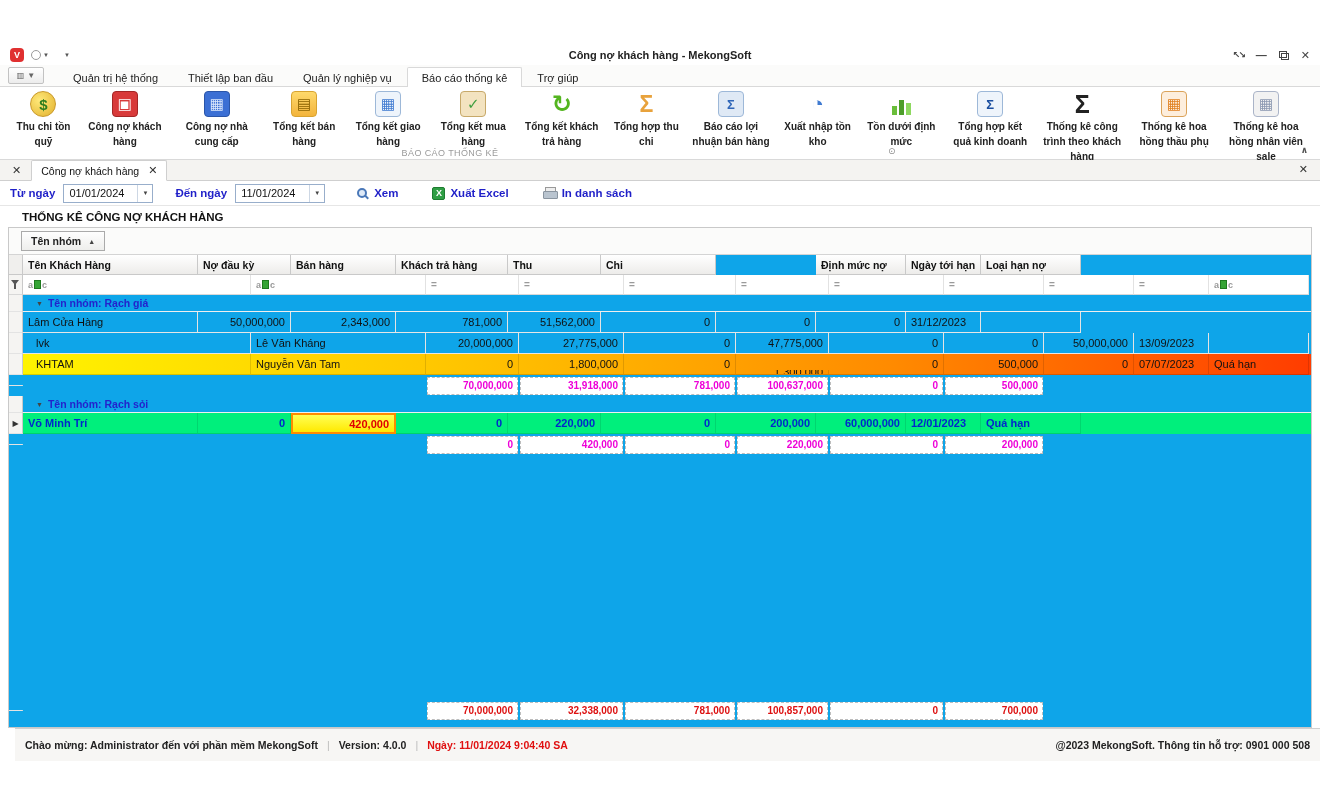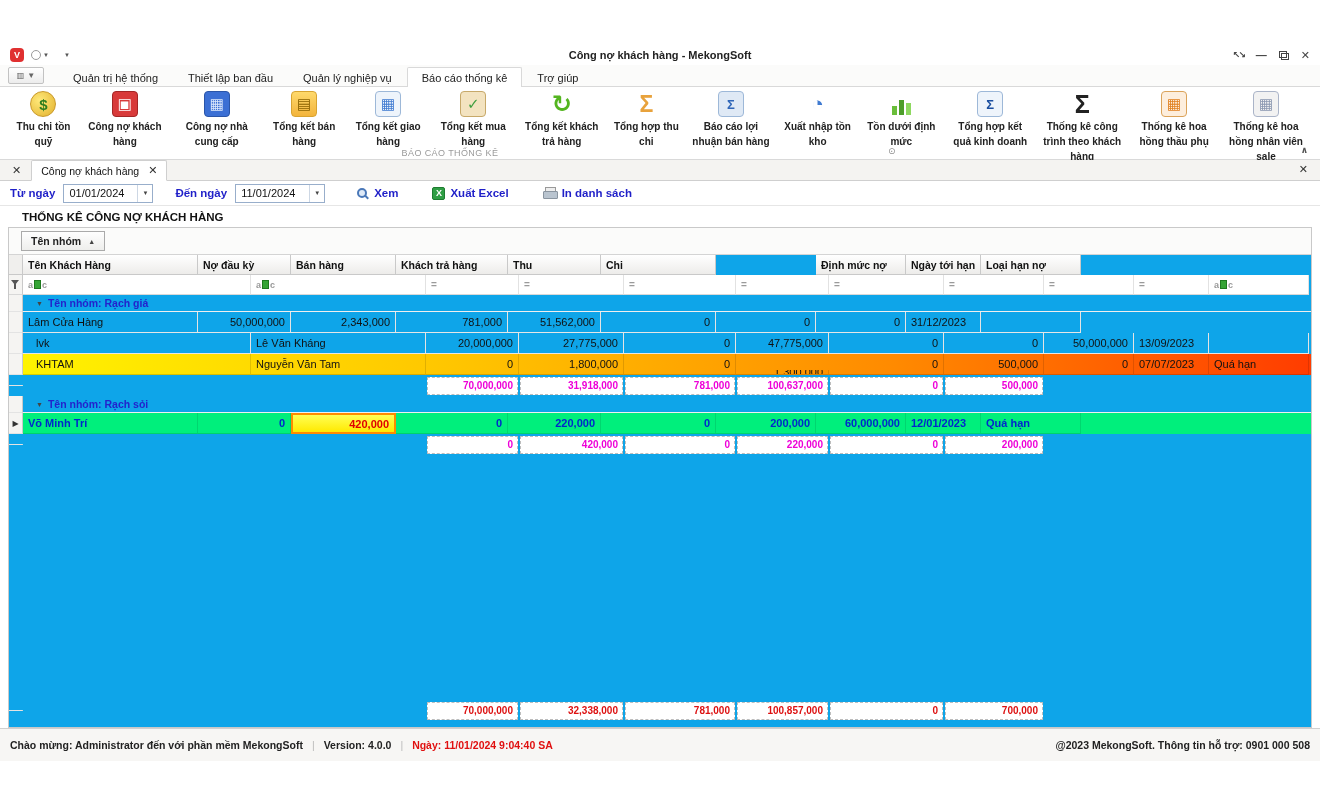--- a/index.html
+++ b/index.html
@@ -128,21 +128,21 @@
   .total-row { height:21px; align-items:center; }
   .tcell { padding:1px 1px; display:flex; }
   .tbox { width:100%; height:18px; border:1px dashed #bdbdbd; background:#fff; display:flex; align-items:center; justify-content:flex-end;
           padding:0 4px; font-size:10px; font-weight:bold; color:#ee00d8; }
   .grand .tbox { color:#dd1111; }
   .spacer { flex:1; }
   .grand-total-wrap { margin-bottom:6px; }
 
   
   .status-bar { height:21px; border-top:1px solid #d0d0d0; background:#f7f6f4; display:flex; align-items:center;
-                padding:16px 10px; font-size:10.5px; font-weight:bold; color:#222; gap:9px; }
+                padding:16px 10px; font-size:10.5px; font-weight:bold; color:#222; gap:9px;margin-left:15px; }
   .sep { color:#bbb; font-weight:normal; }
   .sb-date { color:#e01010; }
   .sb-right { margin-left:auto; }
 </style>
 </head>
 <body>
 
 <div class="app">
   <div class="top-gap"></div>
 

